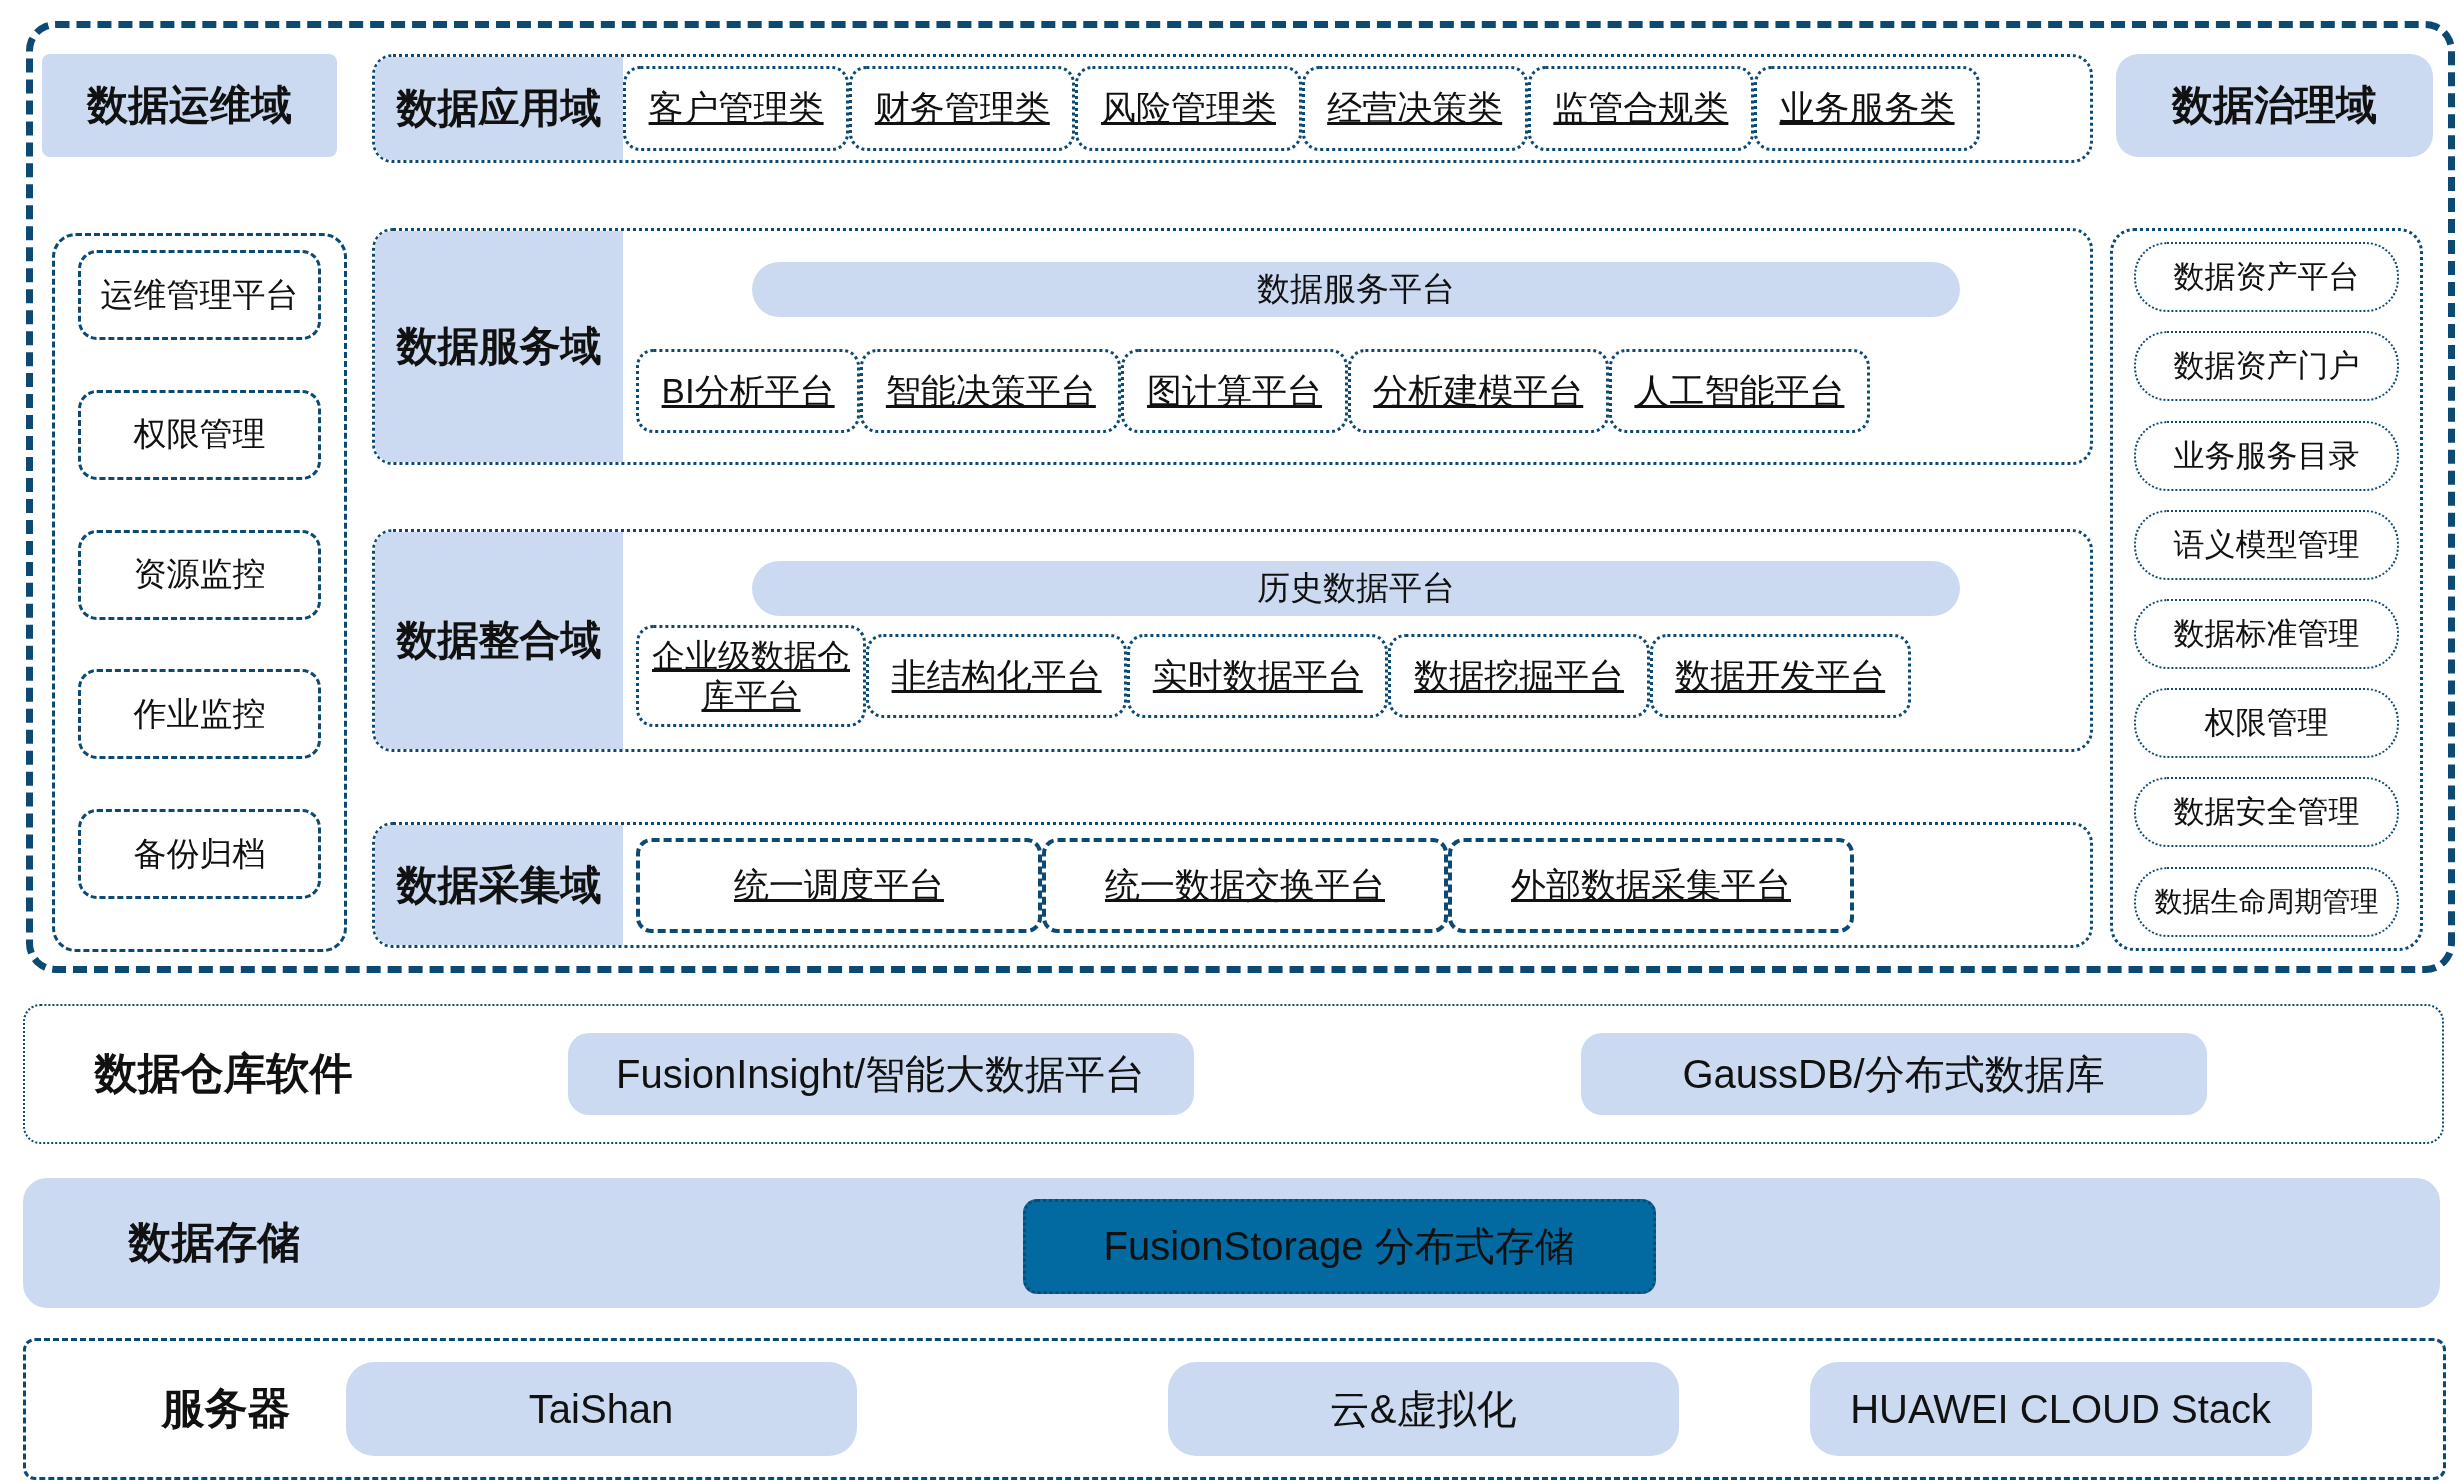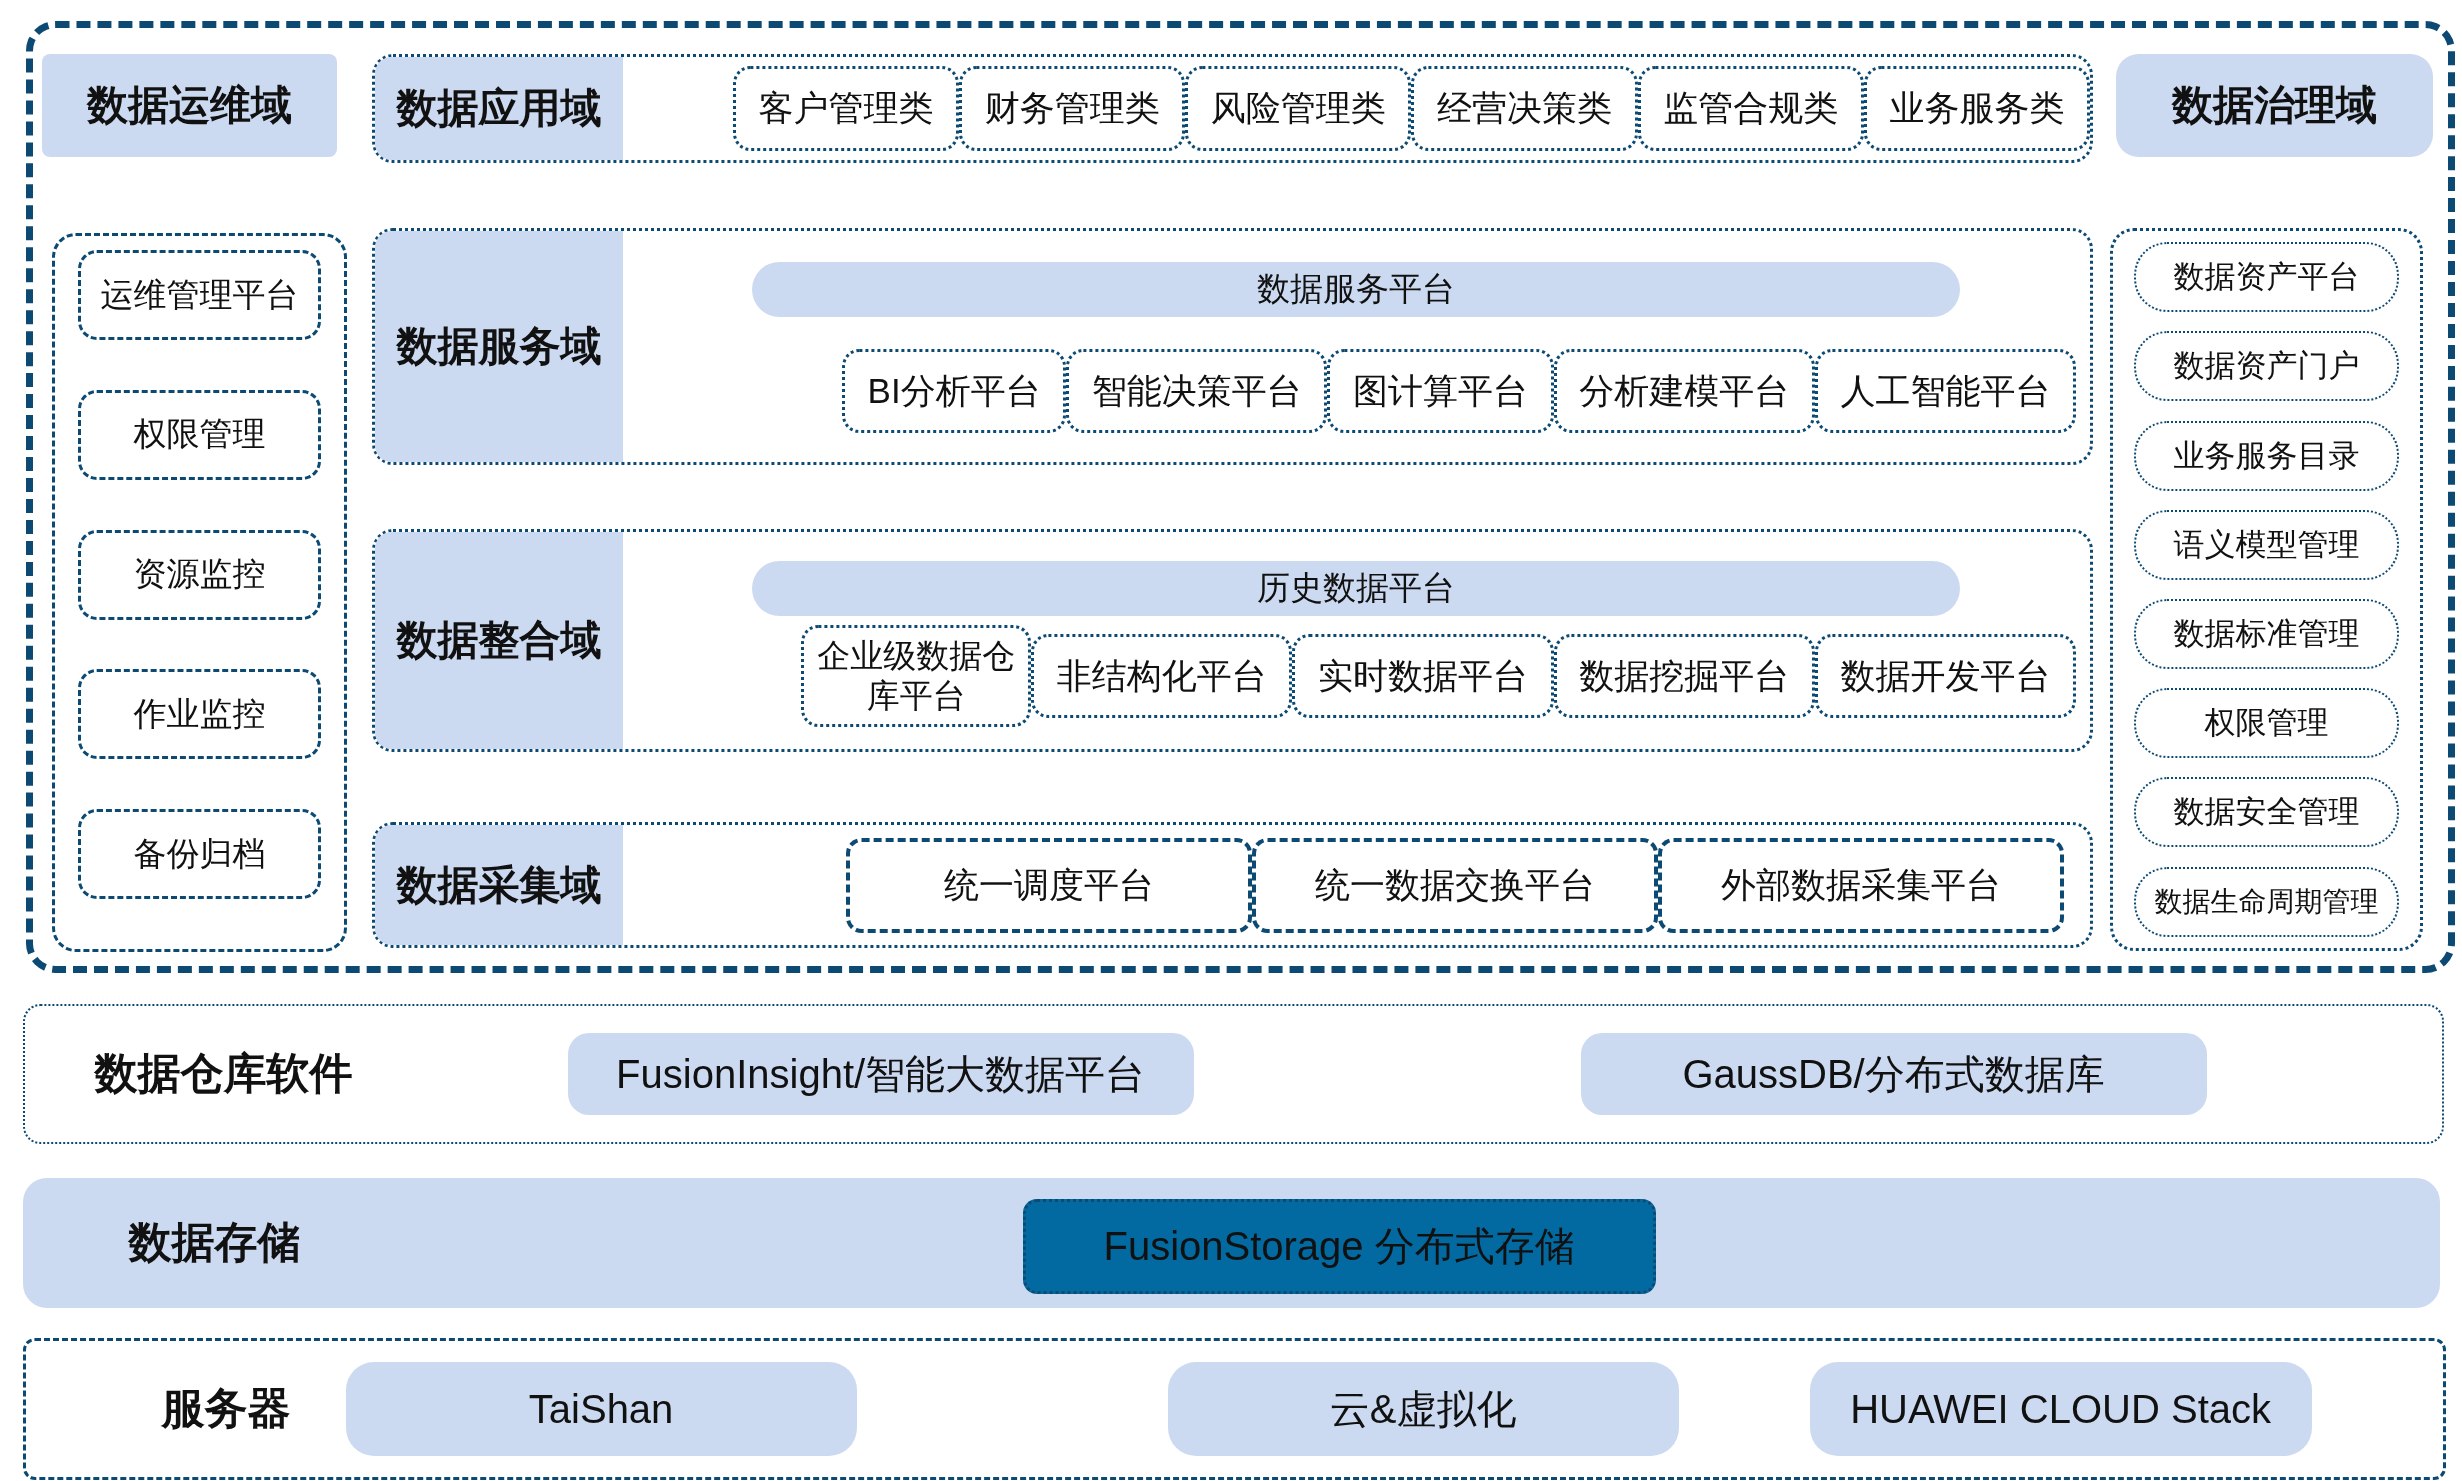--- a/index.html
+++ b/index.html
@@ -23,21 +23,21 @@
   
   .ops-block{left:42px;top:54px;width:295px;height:103px;border-radius:8px;}
   .gov-block{left:2116px;top:54px;width:317px;height:103px;border-radius:22.6px;}
   .app-container{
     left:372px;top:54px;width:1715px;height:103px;
     border:3.5px dotted var(--border-navy,#0d4a73);
     border-radius:21px;
     display:flex;align-items:stretch;
   }
   .app-label{width:248px;border-radius:16.5px 0 0 16.5px;flex:none;}
-  .chip-row{flex:1;display:flex;align-items:center;justify-content:flex-end;}
+  .chip-row{flex:1;display:flex;align-items:center;justify-content:flex-start;text-decoration:underline;}
   .chip{
     border:3.5px dotted var(--border-navy,#0d4a73);
     border-radius:17.4px;background:#fff;
     font-size:35px;padding:15.6px 22.6px;white-space:nowrap;
     display:flex;align-items:center;justify-content:center;
   }
   
   .left-sidebar{
     left:52px;top:233px;width:295px;height:719px;
     border:3.5px dashed var(--border-navy,#0d4a73);border-radius:24px;

